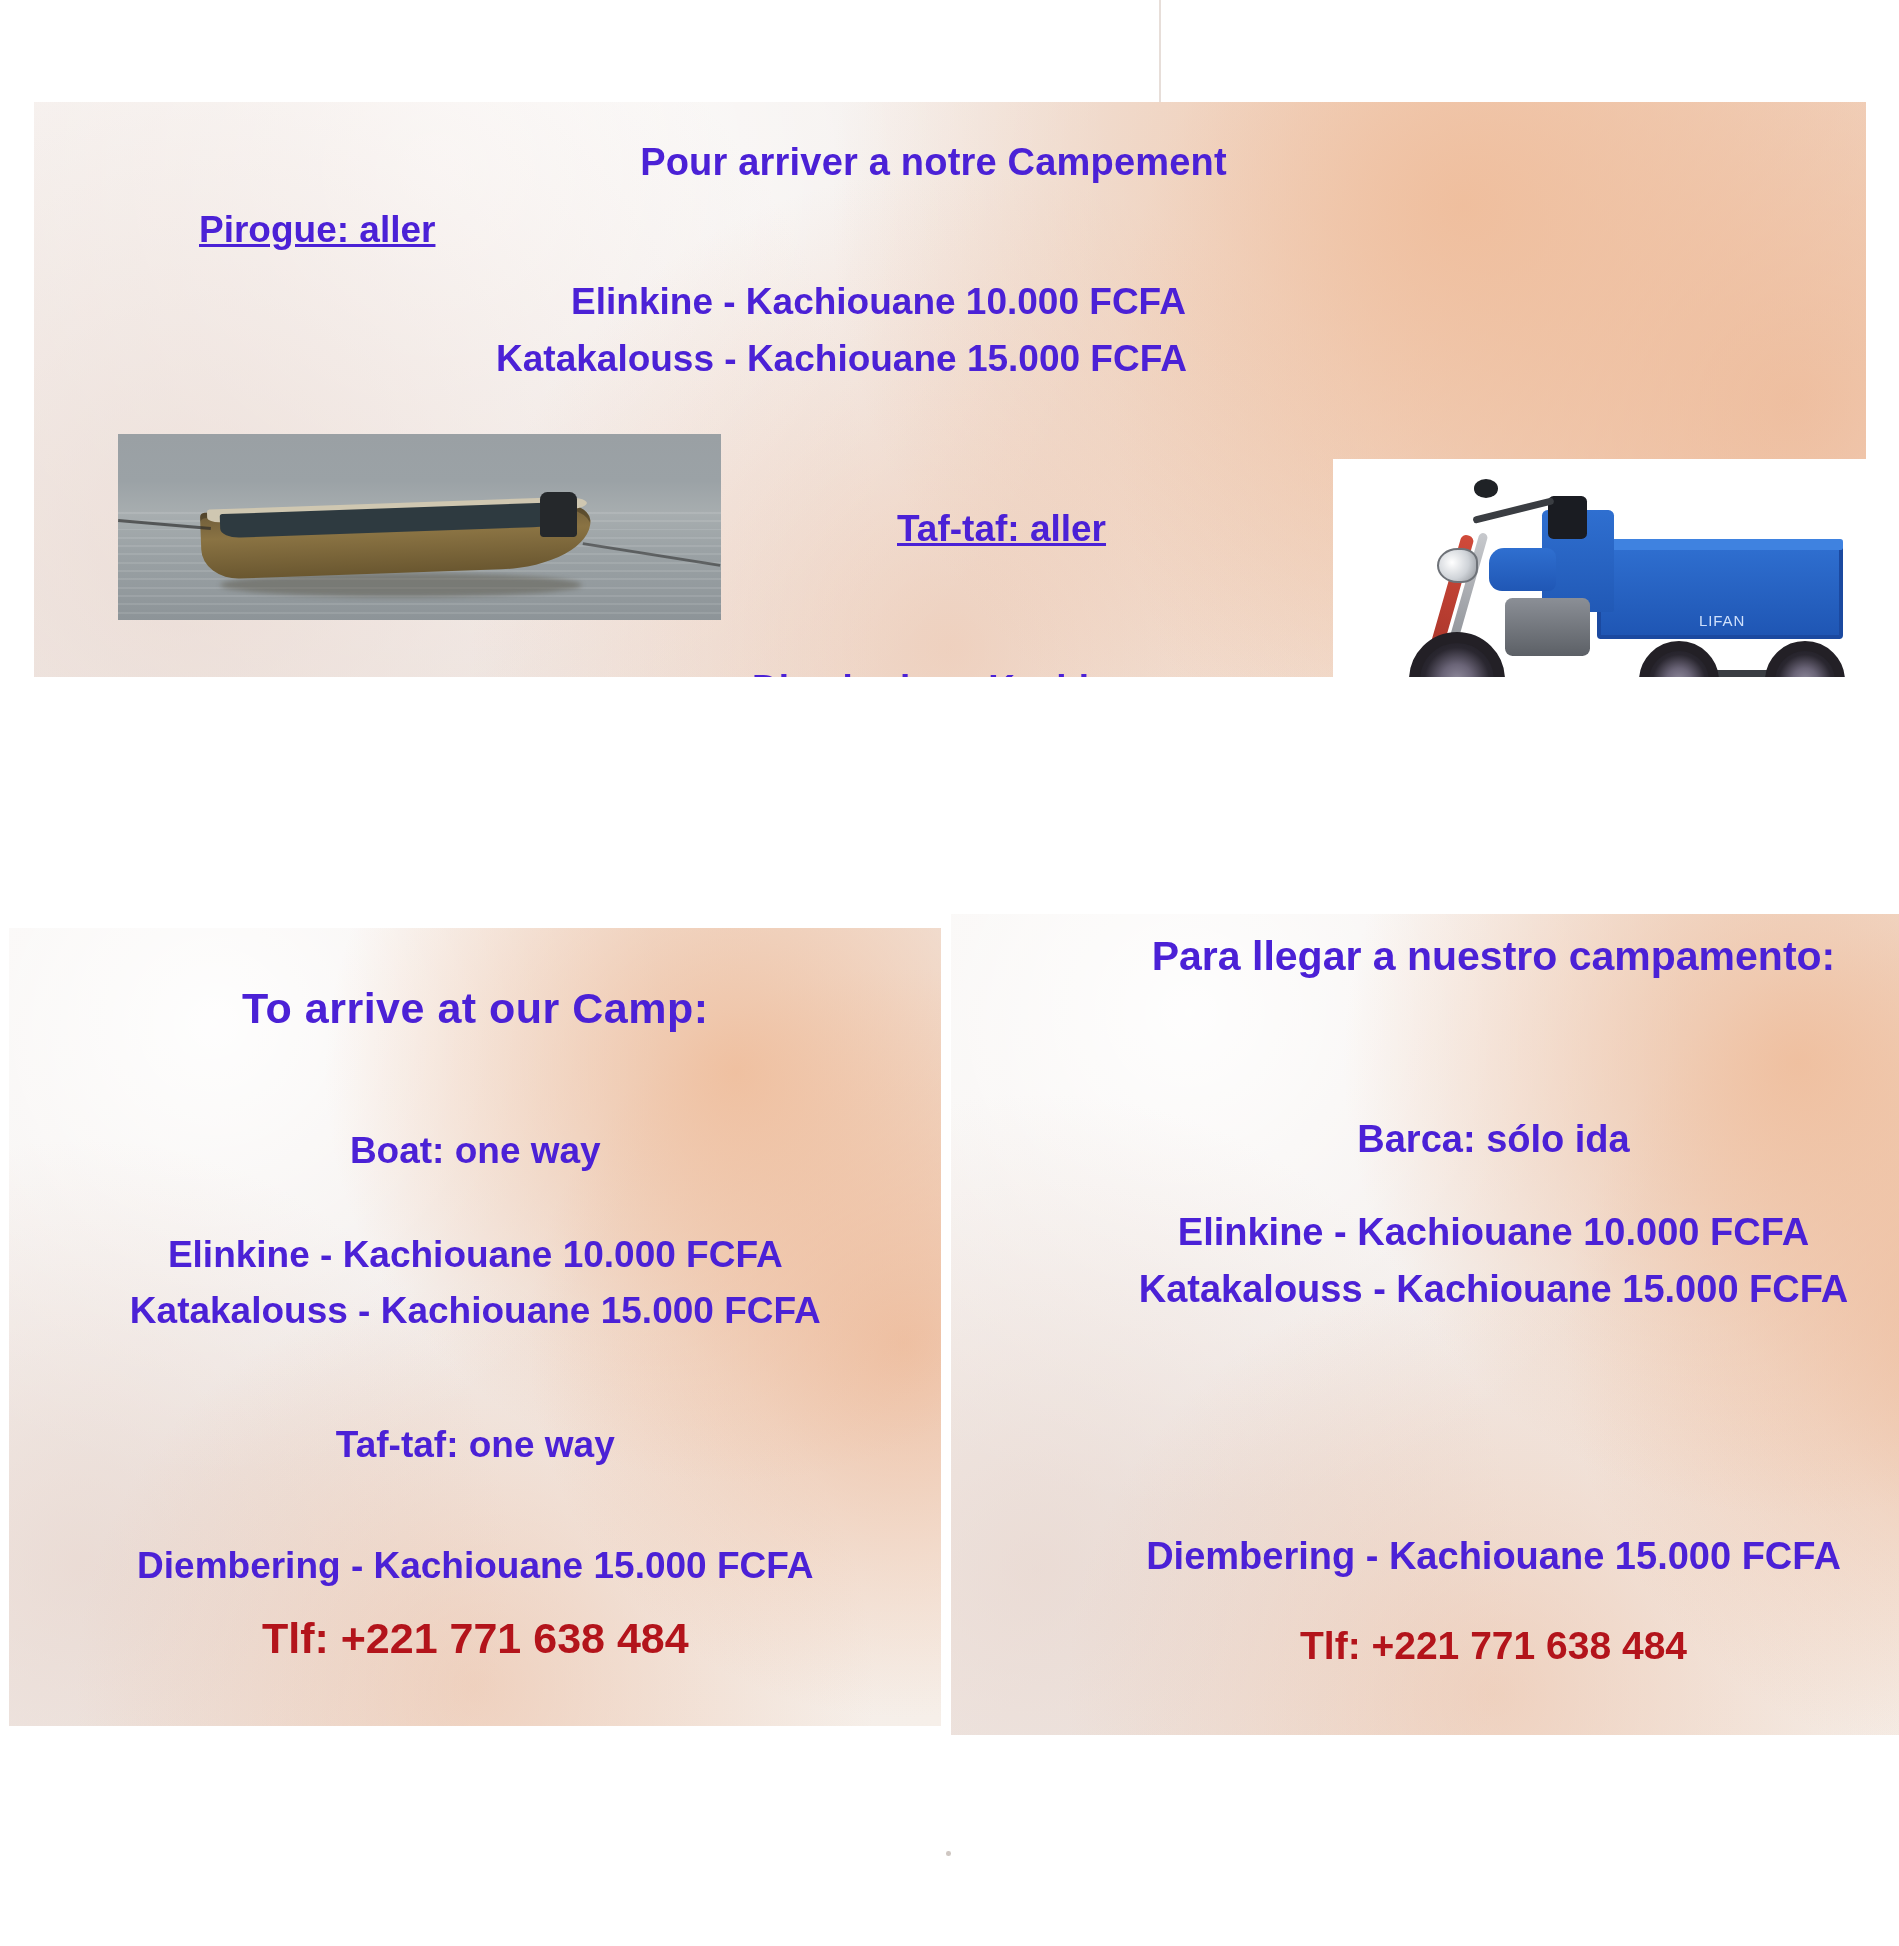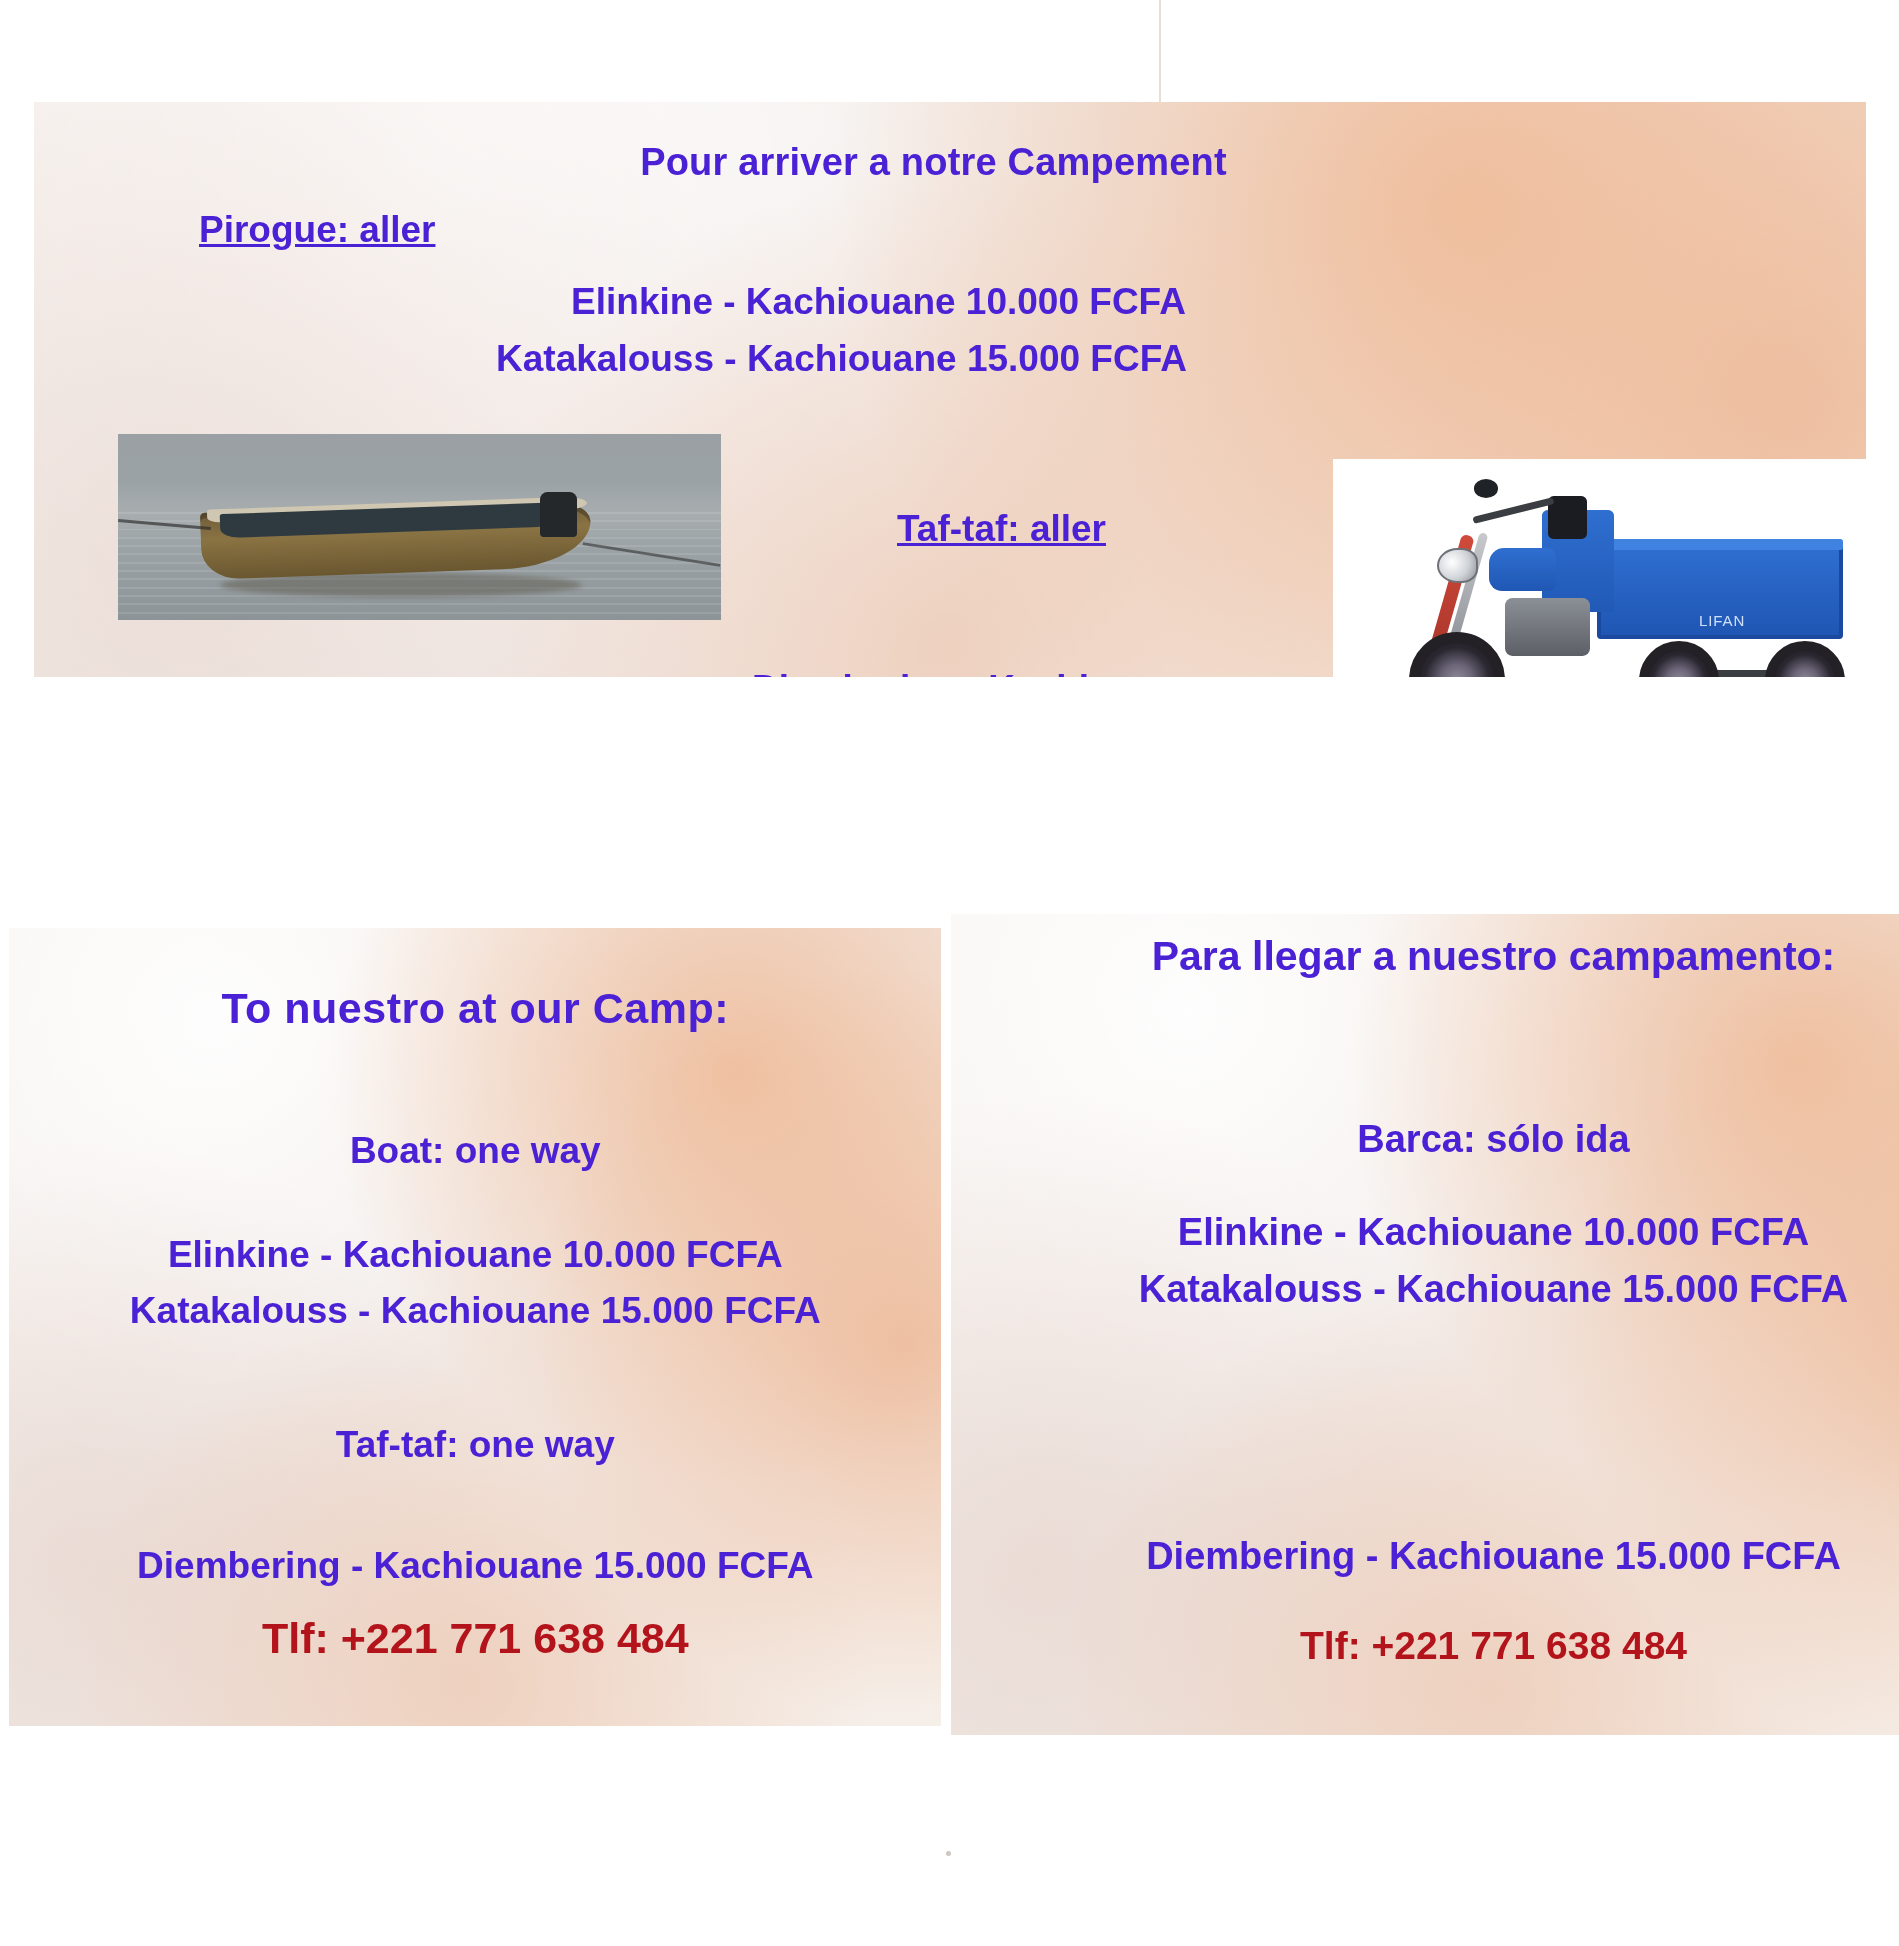--- a/index.html
+++ b/index.html
@@ -507,21 +507,21 @@
     <div class="tt-wheel-rear1"></div>
     <div class="tt-wheel-rear2"></div>
     <div class="tt-badge">LIFAN</div>
   </div>
 
   <div class="fr-diem">Diembering - Kachiouane 15.000FCFA</div>
 
 </div>
 
 <div class="panel" id="en-panel">
-  <div class="en-title">To nuestro at our Camp:</div>
+  <div class="en-title">To arrive at our Camp:</div>
   <div class="en-sub1">Boat: one way</div>
   <div class="en-l1">Elinkine - Kachiouane 10.000 FCFA</div>
   <div class="en-l2">Katakalouss - Kachiouane 15.000 FCFA</div>
   <div class="en-sub2">Taf-taf: one way</div>
   <div class="en-l3">Diembering - Kachiouane  15.000 FCFA</div>
   <div class="en-tel">Tlf: +221 771 638 484</div>
 </div>
 
 <div class="panel" id="es-panel">
   <div class="es-title">Para llegar a nuestro campamento:</div>

